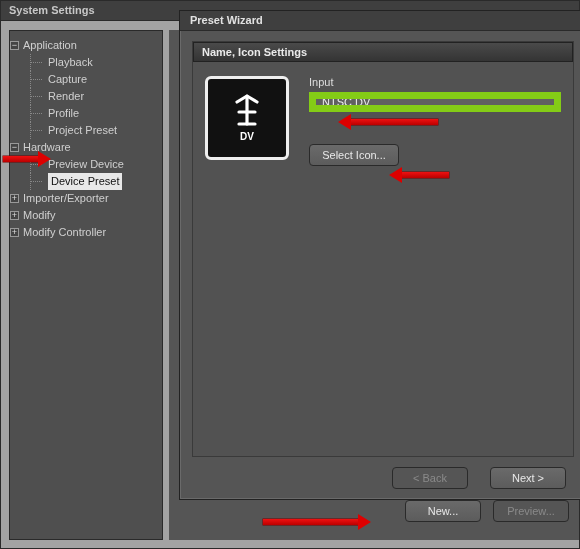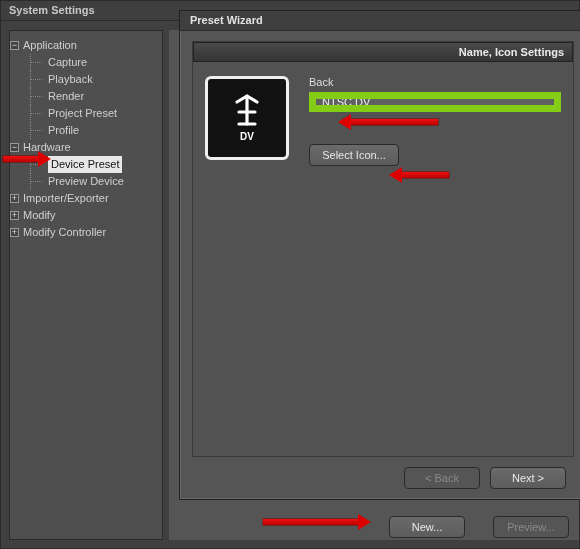--- a/index.html
+++ b/index.html
@@ -6,21 +6,21 @@
   html, body { width: 580px; height: 549px; overflow: hidden; }
   body {
     font-family: "Segoe UI", Tahoma, Arial, sans-serif;
     font-size: 11px;
     background: #5a5a5a;
     color: #d0d0d0;
     position: relative;
   }
   .main-window {
     width: 580px; height: 549px;
-    background: #404040;
+    background: #a3a3a3;
     border: 1px solid #2a2a2a;
     position: relative;
   }
   .titlebar {
     height: 20px;
     background: #3f3f3f;
     color: #c8c8c8;
     padding: 3px 8px;
     font-weight: 600;
     font-size: 11px;
@@ -80,24 +80,24 @@
   }
 
   
   .underlying {
     position: absolute;
     inset: 0;
     background: #555;
   }
   .under-buttons {
     position: absolute;
-    bottom: 2px;
+    bottom: 18px;
     right: 10px;
     display: flex;
-    gap: 28px;
+    gap: 12px;
   }
   .btn {
     min-width: 76px;
     height: 22px;
     background: linear-gradient(#6a6a6a,#5c5c5c);
     border: 1px solid #2a2a2a;
     border-radius: 4px;
     color: #e8e8e8;
     font-size: 11px;
     padding: 0 12px;
@@ -138,21 +138,20 @@
   }
   .section-header {
     height: 20px;
     margin: 0;
     background: linear-gradient(#4a4a4a,#343434);
     border: 1px solid #222;
     color: #eaeaea;
     font-weight: 600;
     font-size: 11px;
     padding: 3px 8px;
-    text-align: right;
   }
   .wizard-content {
     display: flex;
     padding: 14px 12px;
     gap: 20px;
   }
   .icon-preview {
     width: 84px; height: 84px;
     border: 3px solid #efefef;
     border-radius: 6px;
@@ -174,21 +173,21 @@
     font-size: 11px;
   }
   .select-icon-btn {
     margin-top: 32px;
     min-width: 90px;
   }
   .wizard-nav {
     position: absolute;
     bottom: 10px; right: 20px;
     display: flex;
-    gap: 10px;
+    gap: 22px;
   }
 
   
   .arrow {
     position: absolute;
     height: 6px;
     background: linear-gradient(#e11,#b00);
     box-shadow: 0 0 0 .5px #700;
     pointer-events: none;
     z-index: 50;
@@ -221,59 +220,59 @@
     <div class="sidebar">
       <ul class="tree">
         <li>
           <div class="row">
             <span class="expander">−</span>
             <span>Application</span>
           </div>
           <ul class="children">
             <li class="child">
                 <div class="row">
+                  <span>Playback</span>
+                </div>
+              </li>
+            <li class="child">
+                <div class="row">
                   <span>Capture</span>
                 </div>
               </li>
             <li class="child">
                 <div class="row">
-                  <span>Playback</span>
-                </div>
-              </li>
-            <li class="child">
-                <div class="row">
                   <span>Render</span>
                 </div>
               </li>
             <li class="child">
                 <div class="row">
+                  <span>Profile</span>
+                </div>
+              </li>
+            <li class="child">
+                <div class="row">
                   <span>Project Preset</span>
-                </div>
-              </li>
-            <li class="child">
-                <div class="row">
-                  <span>Profile</span>
                 </div>
               </li>
           </ul>
         </li>
         <li>
           <div class="row">
             <span class="expander">−</span>
             <span>Hardware</span>
           </div>
           <ul class="children">
             <li class="child">
                 <div class="row">
+                  <span>Preview Device</span>
+                </div>
+              </li>
+            <li class="child">
+                <div class="row">
                   <span class="selected">Device Preset</span>
-                </div>
-              </li>
-            <li class="child">
-                <div class="row">
-                  <span>Preview Device</span>
                 </div>
               </li>
           </ul>
         </li>
         <li>
             <div class="row">
               <span class="expander">+</span>
               <span>Importer/Exporter</span>
             </div>
           </li>
@@ -314,21 +313,21 @@
                   <path d="M22 4 L22 32"></path>
                   <path d="M12 10 L22 4 L32 10"></path>
                   <path d="M14 20 L30 20"></path>
                   <path d="M14 32 L30 32"></path>
                 </g>
                 <text x="22" y="48" text-anchor="middle" fill="#fff" font-size="10" font-family="Arial" font-weight="600">DV</text>
               </svg>
             </div>
 
             <div class="name-area">
-              <span class="name-label">Back</span>
+              <span class="name-label">Input</span>
               <input class="name-input" type="text" value="NTSC DV" style="">
               <button class="btn select-icon-btn">Select Icon...</button>
             </div>
           </div>
         </div>
 
         <div class="wizard-nav">
           <button class="btn disabled" disabled="">&lt; Back</button>
           <button class="btn">Next &gt;</button>
         </div>

